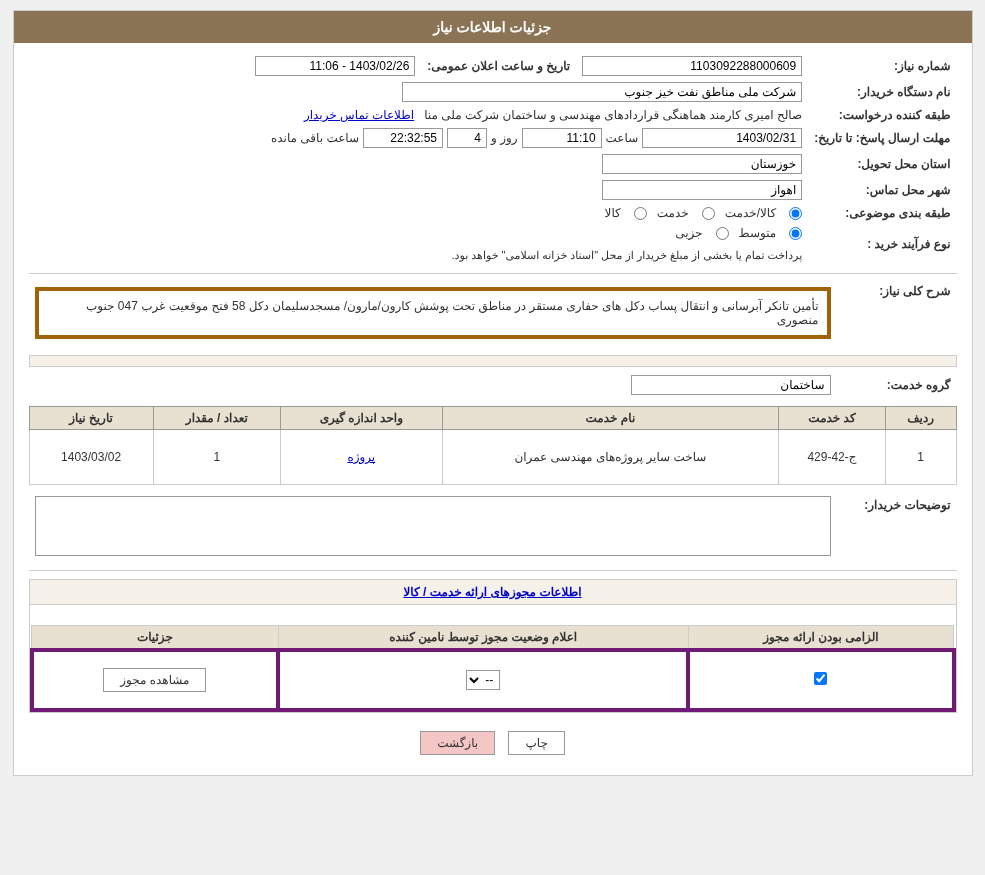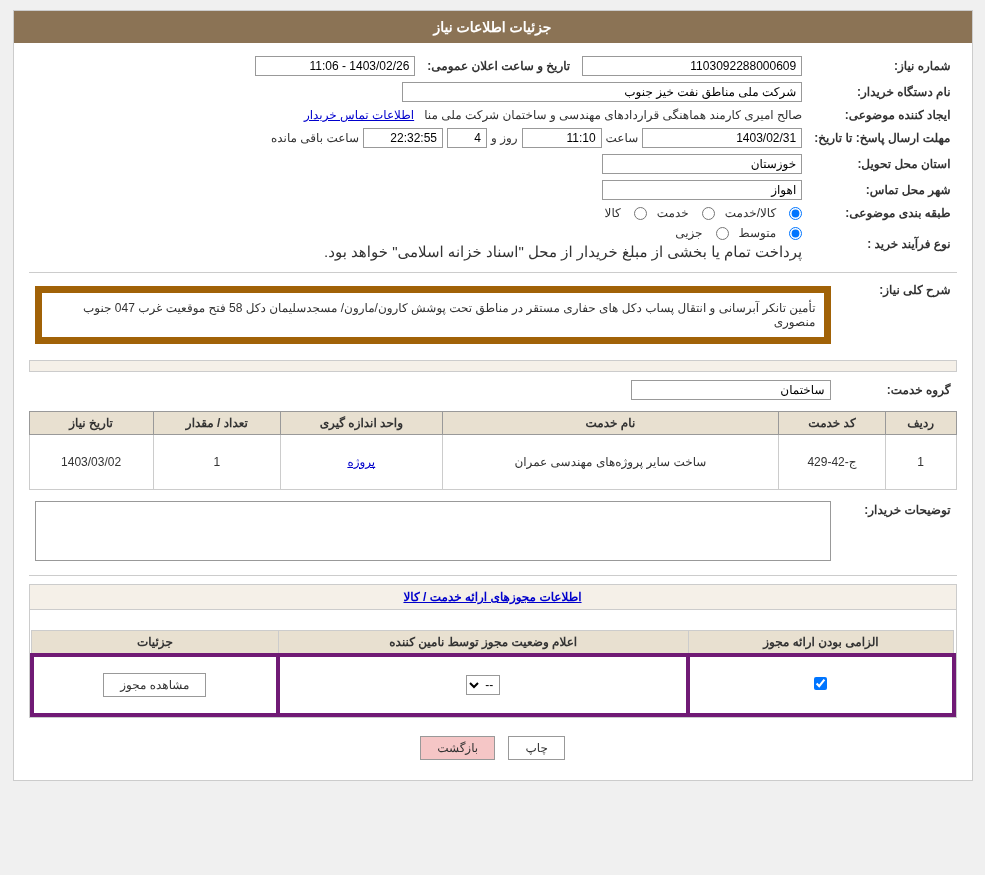--- a/index.html
+++ b/index.html
@@ -73,21 +73,21 @@
       background: #f5f0e8;
       border: 1px solid #ccc;
       padding: 5px 10px;
       font-weight: bold;
       font-size: 13px;
       text-align: right;
       margin: 8px 0 5px 0;
       color: #333;
     }
     .description-box {
-      border: 7px solid #a16207;
+      border: 4px solid #a16207;
       padding: 8px;
       margin: 5px 0;
       min-height: 50px;
       text-align: right;
       direction: rtl;
       background: #fff;
       font-size: 12px;
     }
     .data-table {
       width: 100%;
@@ -194,21 +194,21 @@
           <input class="input-box input-medium" type="text" readonly="" value="1403/02/26 - 11:06" style="">
         </td>
       </tr>
       <tr>
         <td class="label-cell">نام دستگاه خریدار:</td>
         <td class="value-cell" colspan="3">
           <input class="input-box" style="width: 400px;" type="text" readonly="" value="شرکت ملی مناطق نفت خیز جنوب">
         </td>
       </tr>
       <tr>
-        <td class="label-cell">ایجاد کننده موضوعی:</td>
+        <td class="label-cell">طبقه کننده درخواست:</td>
         <td class="value-cell" colspan="3">
           <span>صالح امیری کارمند هماهنگی قراردادهای مهندسی و ساختمان شرکت ملی منا</span>
           &nbsp;
           <span class="blue-link">اطلاعات تماس خریدار</span>
         </td>
       </tr>
       <tr>
         <td class="label-cell">مهلت ارسال پاسخ: تا تاریخ:</td>
         <td class="value-cell" colspan="3">
           <div class="date-time-row">
@@ -259,21 +259,21 @@
           <div class="radio-group">
             <div class="radio-item">
               <input type="radio" name="processtype" checked="" style="">
               <span>متوسط</span>
             </div>
             <div class="radio-item">
               <input type="radio" name="processtype" style="">
               <span>جزیی</span>
             </div>
           </div>
-          <div style="margin-top:3px; color:#333; font-size:15px;">پرداخت تمام یا بخشی از مبلغ خریدار از محل "اسناد خزانه اسلامی" خواهد بود.</div>
+          <div style="margin-top:9px; color:#333; font-size:11px;">پرداخت تمام یا بخشی از مبلغ خریدار از محل "اسناد خزانه اسلامی" خواهد بود.</div>
         </td>
       </tr>
     </tbody>
       </table>
 
     <div class="separator"></div>
 
     <table class="section-table">
       <tbody>
           <tr>

